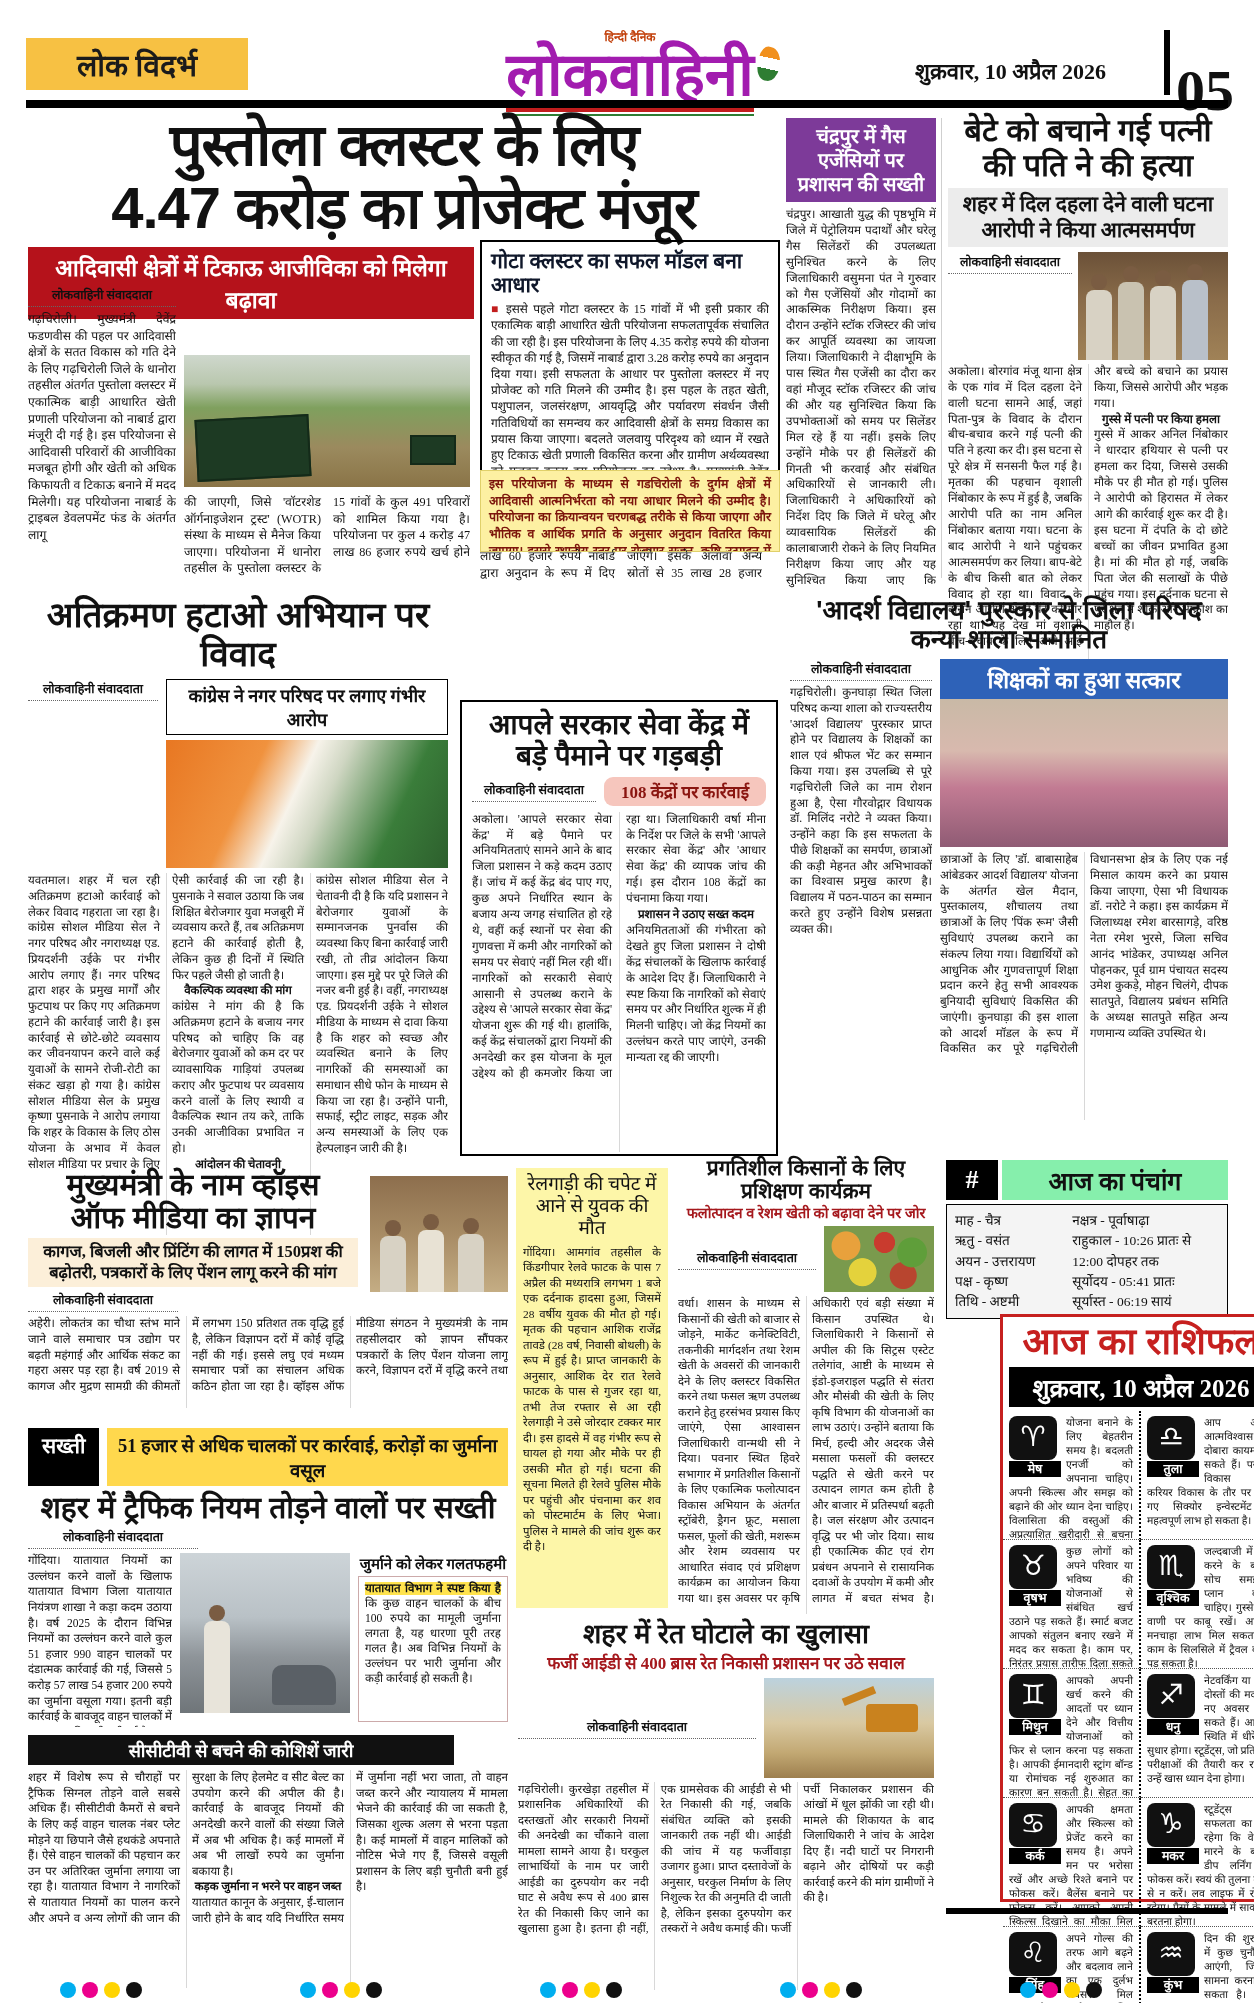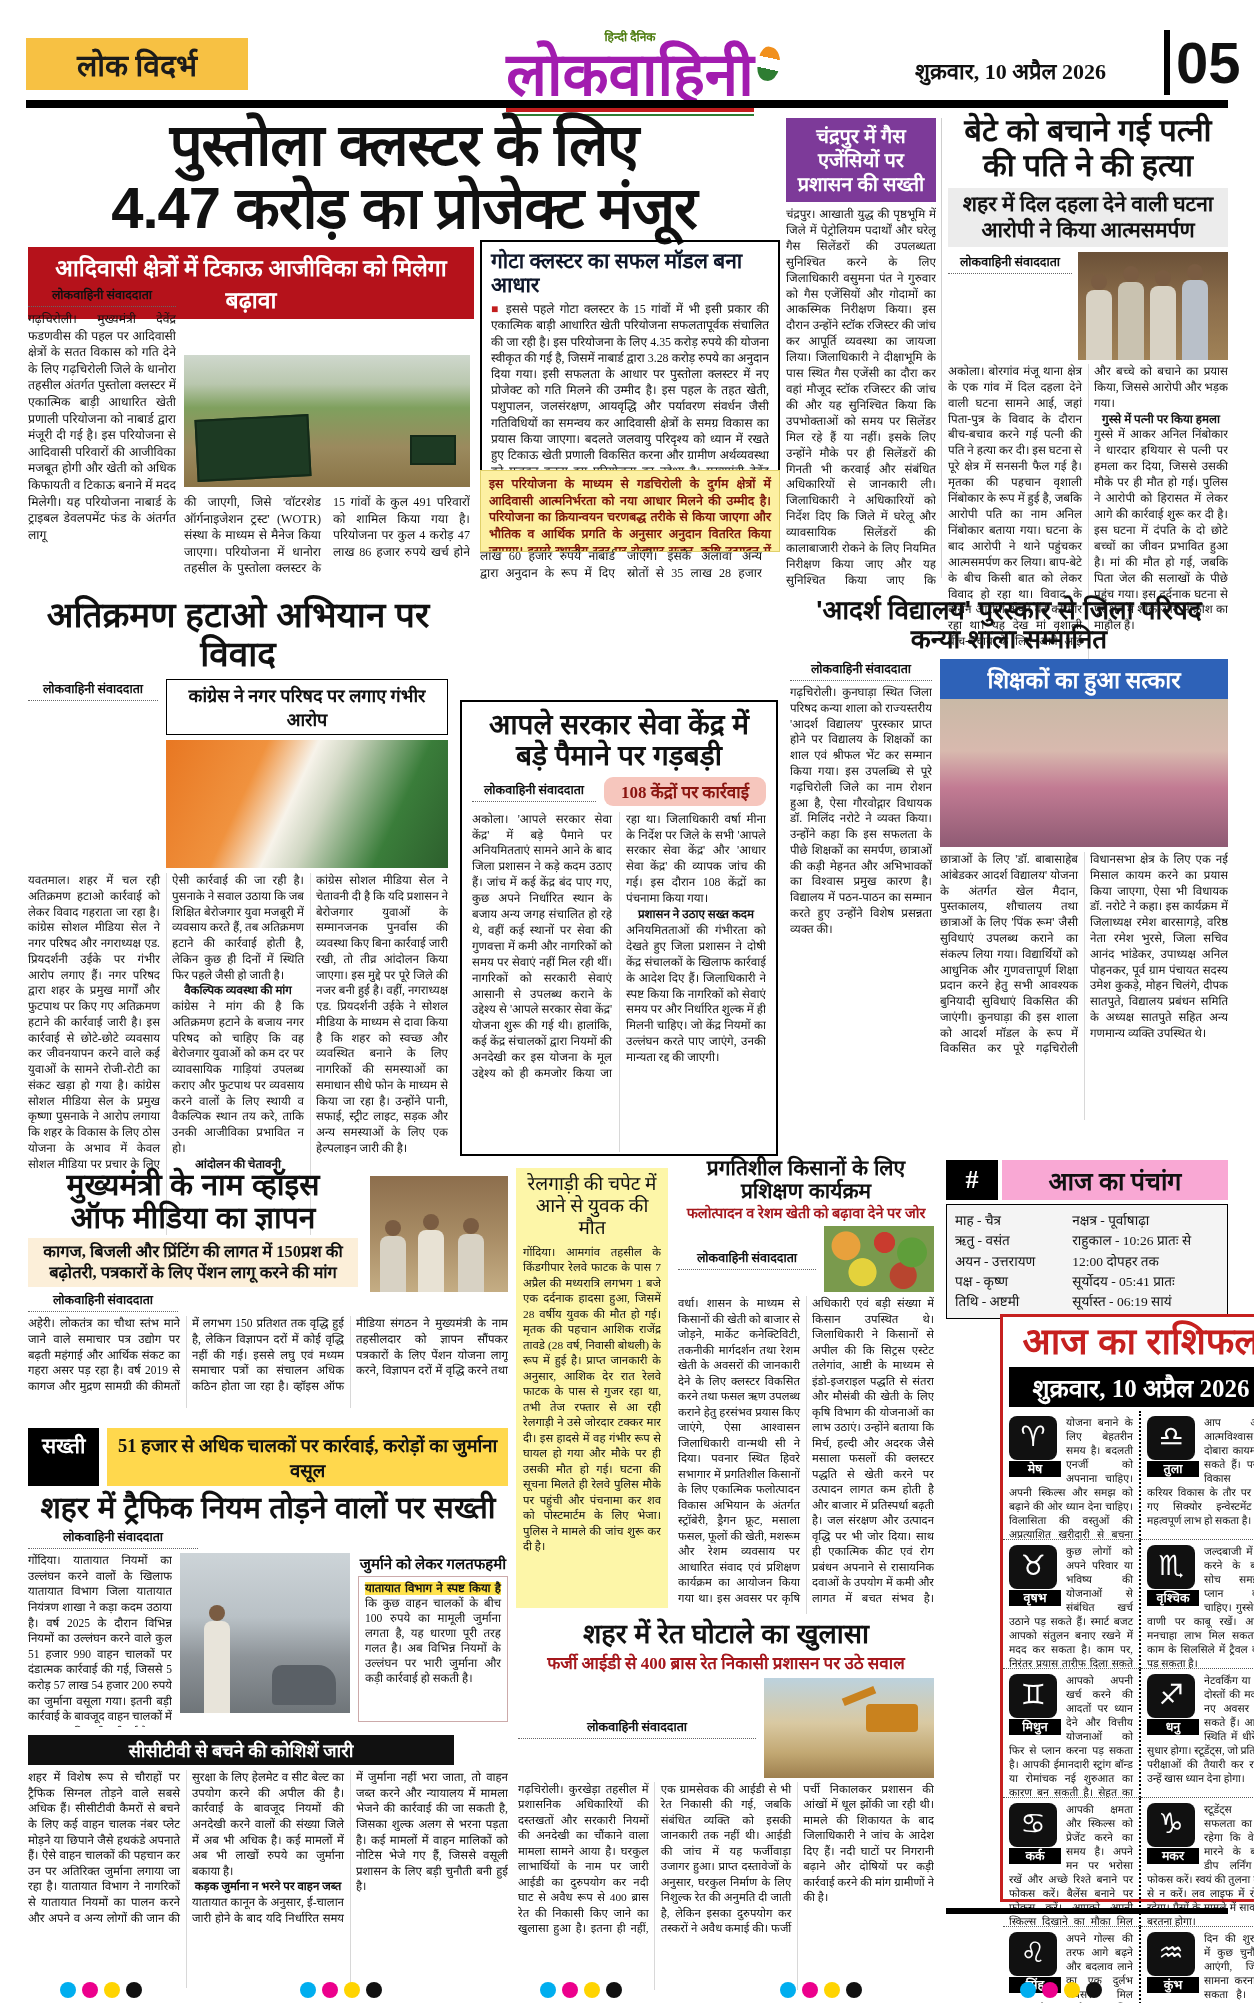--- a/index.html
+++ b/index.html
@@ -5,30 +5,30 @@
   html,body{margin:0;padding:0;background:#e8e8e8;}
   .page{position:relative;width:1254px;height:2003px;background:#ffffff;margin:0 auto;
         font-family:"Liberation Serif","DejaVu Serif",serif;color:#111;overflow:hidden;}
   .abs{position:absolute;}
   .bodytxt{font-size:12.2px;line-height:1.36;text-align:justify;overflow:hidden;}
   .byline{font-weight:bold;font-size:12.5px;text-align:center;padding:1px 0 3px;border-bottom:1px dotted #666;}
   .crosshead{font-weight:bold;text-align:center;}
   
   .edition-box{background:#f7c143;display:flex;align-items:center;justify-content:center;
                font-weight:bold;font-size:30px;color:#1b1b1b;}
-  .logo-tag{color:#4d7c0f;font-weight:bold;font-size:12px;text-align:center;}
+  .logo-tag{color:#c2410c;font-weight:bold;font-size:12px;text-align:center;}
   .logo-main{color:#a21caf;font-weight:bold;font-size:60px;line-height:1;text-align:center;
              font-family:"Liberation Sans","DejaVu Sans",sans-serif;}
   .logo-underline{height:4px;background:#c21d1d;margin-top:3px;position:relative;}
   .logo-underline:after{content:"";position:absolute;left:0;right:0;top:6px;height:2px;background:#2e7d32;}
   .flag-swoosh{position:absolute;right:-26px;top:2px;width:22px;height:34px;
      background:linear-gradient(to bottom,#f1901d 32%,#ffffff 32%,#ffffff 65%,#2e7d32 65%);
      border-radius:40% 60% 50% 50%;transform:rotate(12deg);}
   .date-txt{font-weight:bold;font-size:22px;white-space:nowrap;}
-  .pageno{font-weight:bold;font-size:58px;line-height:1;font-family:Liberation Sans, sans-serif;}
+  .pageno{font-weight:bold;font-size:58px;line-height:1;font-family:Liberation Serif, serif;margin-top:28px;}
   .top-rule{background:#000;}
   
   .lead-h{font-weight:bold;text-align:center;line-height:1.08;font-size:58px;letter-spacing:-1px;
           font-family:"Liberation Sans","DejaVu Sans",sans-serif;}
   .red-bar{background:#b5121b;color:#fff;font-weight:bold;font-size:23px;text-align:center;padding:4px 2px;}
   .gota-box{border:2px solid #000;padding:7px 9px;}
   .gota-title{color:#0f172a;font-weight:bold;font-size:21px;text-align:left;line-height:1.15;margin-bottom:4px;}
   .bullet{color:#c21d1d;font-weight:bold;}
   .hl-box{background:#fdf0a2;border:1px solid #e0d06a;color:#7c150c;font-weight:bold;
           font-size:12.4px;line-height:1.35;padding:5px 8px;text-align:justify;}
@@ -61,21 +61,21 @@
   .boxed-sub{border:1.5px solid #000;font-weight:bold;font-size:18px;text-align:center;padding:3px 4px;}
   .pink-badge{background:#f6c6bd;color:#8a1510;font-weight:bold;font-size:17px;text-align:center;padding:3px 6px;}
   .cream-sub{background:#fcefd9;font-weight:bold;font-size:16.5px;text-align:center;line-height:1.25;padding:4px 5px;}
   .yellow-article{background:#fdf6a8;padding:5px 7px;}
   .yellow-h{font-weight:normal;font-size:19px;text-align:center;line-height:1.15;margin-bottom:6px;}
   .red-sub{color:#a5181d;font-weight:bold;font-size:17px;text-align:center;line-height:1.25;}
   
   .panchang-head{display:flex;align-items:stretch;height:40px;}
   .hash-box{background:#000;color:#fff;font-weight:bold;font-size:26px;width:52px;display:flex;
             align-items:center;justify-content:center;margin-right:4px;}
-  .panchang-band{flex:1;background:#f9a8d4;display:flex;align-items:center;justify-content:center;
+  .panchang-band{flex:1;background:#86efac;display:flex;align-items:center;justify-content:center;
                  font-weight:bold;font-size:25px;}
   .panchang-body{border:1.5px solid #000;background:#f4f4f4;display:flex;padding:6px 8px;font-size:13.5px;line-height:1.5;}
   
   .rashi-box{border:3px solid #c6201f;background:#fff;}
   .rashi-title{color:#c6201f;font-weight:bold;font-size:37px;text-align:center;line-height:1.05;padding-top:6px;
                font-family:"Liberation Sans","DejaVu Sans",sans-serif;}
   .rashi-date{background:#000;color:#fff;font-weight:bold;font-size:25px;text-align:center;padding:3px 0;margin:5px 6px 4px;}
   .rashi-grid{display:grid;grid-template-columns:1fr 1fr;}
   .rashi-cell{padding:5px 6px;font-size:10.6px;line-height:1.32;text-align:justify;
               border-bottom:1px dotted #555;}

